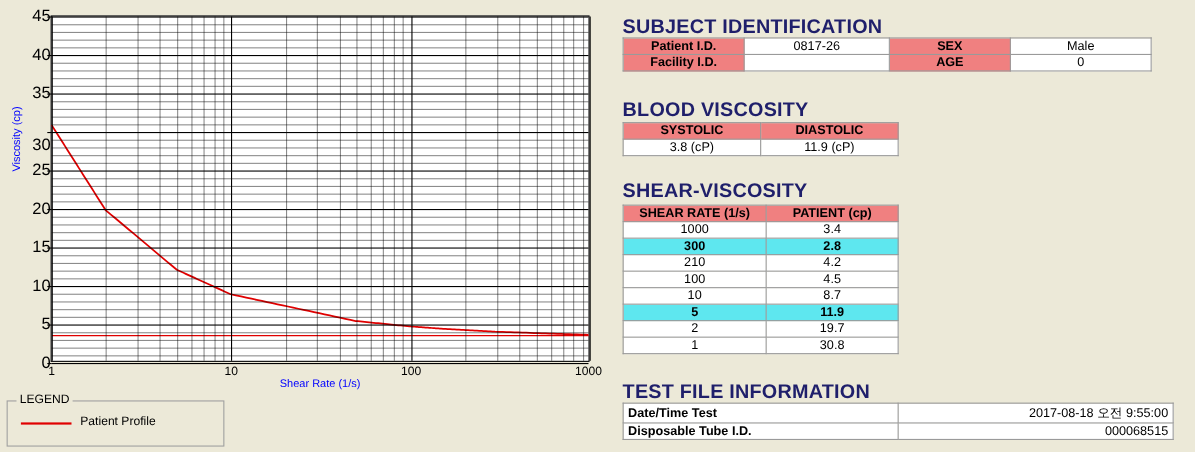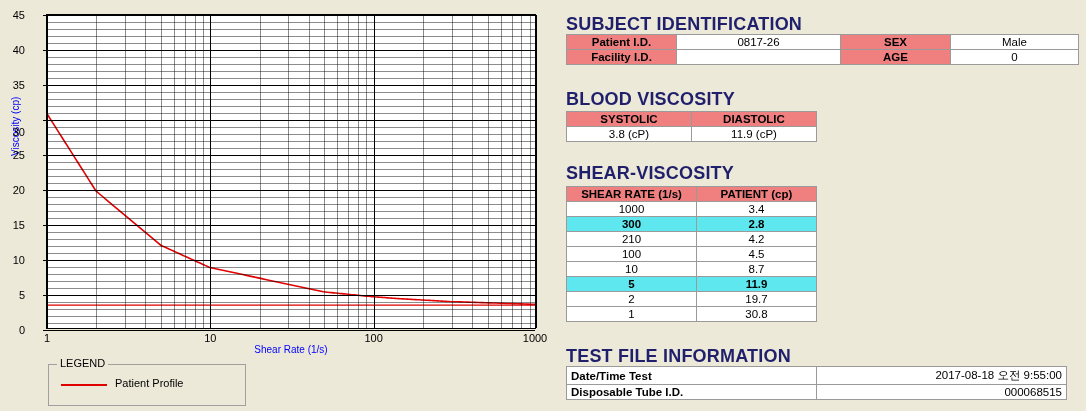--- a/index.html
+++ b/index.html
@@ -20,23 +20,23 @@
     position:absolute;left:38px;top:8px;width:490px;height:315px;
     background:#fff;border:1px solid #000;box-sizing:border-box;
   }
   .grid-line{position:absolute;background:#000;}
   .grid-v{width:1px;top:0;bottom:0;}
   .grid-h{height:1px;left:0;right:0;}
   .grid-minor{background:#000;opacity:.55;}
   .grid-major{background:#000;opacity:1;}
 
   .ytick{
-    position:absolute;right:100%;margin-right:22px;
+    position:absolute;right:100%;margin-right:1px;
     transform:translateY(-50%);
-    font-size:11px;color:#000;white-space:nowrap;
+    font-size:15px;color:#000;white-space:nowrap;
   }
   .ytick-mark{position:absolute;right:100%;width:4px;height:1px;background:#000;}
   .xtick{
     position:absolute;top:100%;margin-top:4px;
     transform:translateX(-50%);
     font-size:11px;color:#000;white-space:nowrap;
   }
   .ylabel{
     position:absolute;left:2px;top:150px;
     transform:rotate(-90deg);transform-origin:left top;
@@ -44,21 +44,21 @@
   }
   .xlabel{
     position:absolute;left:38px;width:490px;top:338px;
     text-align:center;font-size:10px;color:#00f;
   }
 
   svg.curve{position:absolute;left:0;top:0;width:100%;height:100%;overflow:visible;}
 
   .legend-box{
     position:absolute;left:6px;top:364px;width:196px;height:40px;
-    border:1px solid #a0a0a0;background:transparent;margin-left:42px;
+    border:1px solid #a0a0a0;background:transparent;
   }
   .legend-title{
     position:absolute;left:8px;top:-8px;background:#ece9d8;
     padding:0 3px;font-size:11px;color:#000;
   }
   .legend-swatch{
     position:absolute;left:12px;top:19px;width:46px;height:0;
     border-top:2px solid #e00000;
   }
   .legend-text{position:absolute;left:66px;top:12px;font-size:11px;}
@@ -218,21 +218,21 @@
     </div>
   </div>
 
   <div class="data-panel">
 
     <div class="section-title" id="subject-title">SUBJECT IDENTIFICATION</div>
     <table id="subject-table">
       <tbody>
           <tr>
         <td class="hdr" style="width:110px">Patient I.D.</td>
-        <td class="val" style="width:164px">0817-26</td>
+        <td class="val" style="width:132px">0817-26</td>
         <td class="hdr" style="width:110px">SEX</td>
         <td class="val" style="width:128px">Male</td>
       </tr>
       <tr>
         <td class="hdr">Facility I.D.</td>
         <td class="val"></td>
         <td class="hdr">AGE</td>
         <td class="val">0</td>
       </tr>
     </tbody>

